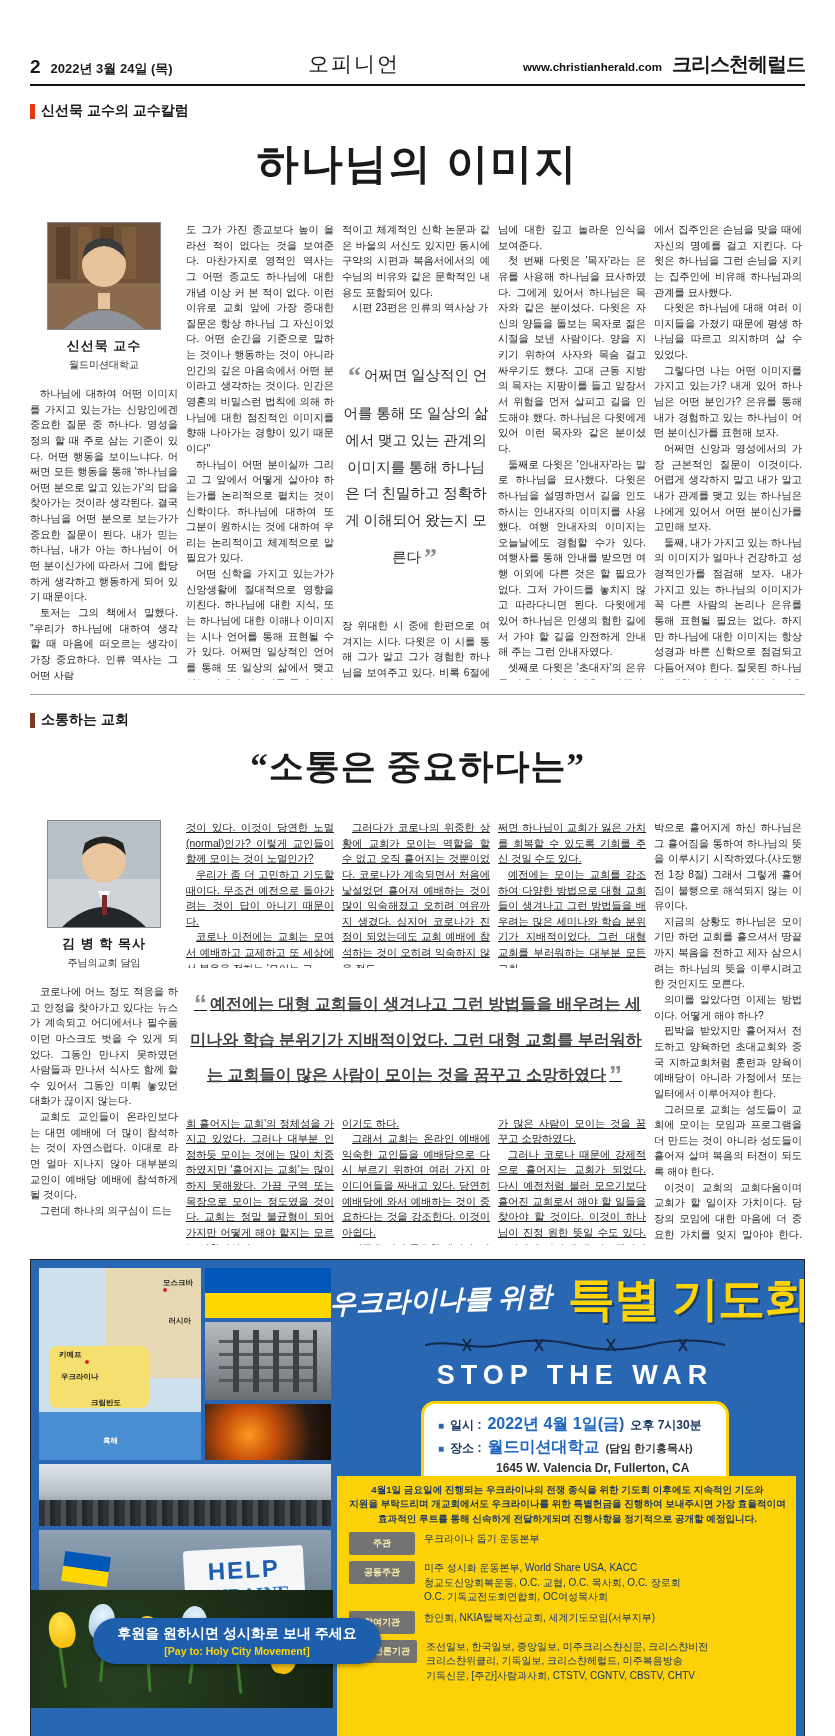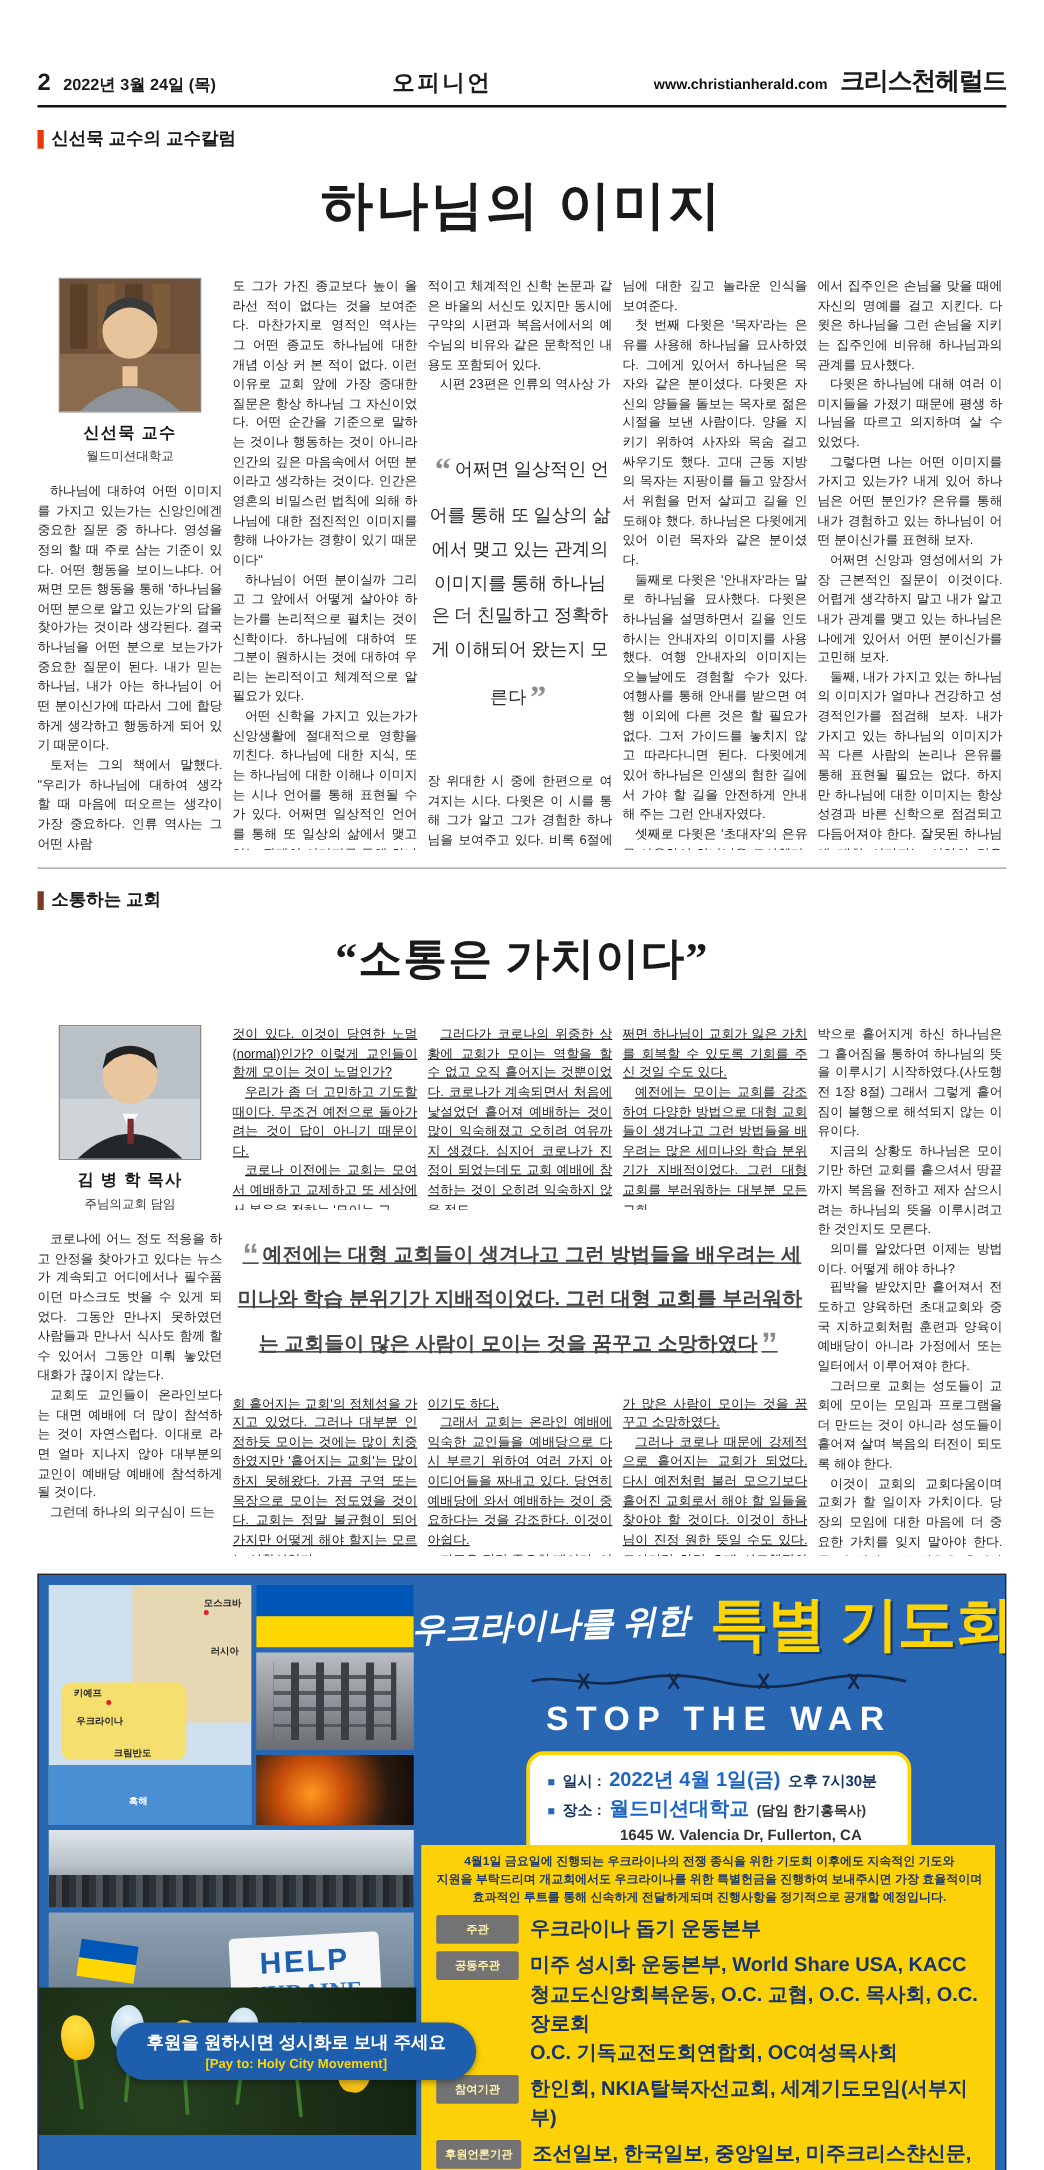--- a/index.html
+++ b/index.html
@@ -5,21 +5,21 @@
   html,body{margin:0;padding:0;background:#ffffff;}
   .page{position:relative;width:835px;height:1736px;background:#fff;overflow:hidden;
         font-family:"Liberation Sans","DejaVu Sans",sans-serif;color:#1a1a1a;}
   .inner{position:absolute;left:30px;top:0;width:775px;}
 
   
   .hdr{display:flex;align-items:flex-end;justify-content:space-between;margin-top:56px;height:22px;}
   .hdr-left{display:flex;align-items:baseline;gap:10px;}
   .pageno{font-size:19px;font-weight:bold;}
   .hdate{font-size:13px;font-weight:bold;}
-  .hsection{font-size:18px;font-weight:bold;letter-spacing:2px;margin-left:12px;}
+  .hsection{font-size:21px;font-weight:normal;letter-spacing:2px;margin-left:12px;}
   .hdr-right{display:flex;align-items:baseline;gap:10px;}
   .hsite{font-size:11.5px;font-weight:bold;color:#111;}
   .hmast{font-size:20px;font-weight:900;letter-spacing:-1px;}
   .hrule{border-top:2px solid #111;margin-top:6px;}
 
   
   .kicker{display:flex;align-items:center;gap:6px;margin-top:16px;}
   .kbar{width:5px;height:15px;background:#e8380d;}
   .kbar.brown{background:#7a3b22;}
   .ktext{font-size:14px;font-weight:bold;}
@@ -106,21 +106,21 @@
   .bigblue{color:#1f66c0;font-size:16px;font-weight:900;}
   .paren{color:#333;font-size:11px;font-weight:bold;}
   .addr{font-size:12px;color:#333;font-weight:bold;margin:3px 0 0 58px;}
 
   .yellowpanel{position:absolute;left:306px;top:216px;right:8px;bottom:28px;background:#fdd108;
                padding:7px 10px 4px 12px;box-sizing:border-box;z-index:3;}
   .notice{font-size:9.6px;line-height:1.5;color:#203a68;text-align:center;font-weight:bold;}
   .orgrow{display:flex;gap:9px;margin-top:6px;align-items:flex-start;}
   .badge{flex:0 0 auto;min-width:52px;text-align:center;background:#737373;color:#fff3ae;
          font-size:9px;font-weight:bold;padding:5px 7px;border-radius:2px;}
-  .orgtext{font-size:16px;font-weight:bold;color:#16356e;line-height:1.45;white-space:pre-line;}
+  .orgtext{font-size:10px;font-weight:normal;color:#16356e;line-height:1.45;white-space:pre-line;}
   .donate{position:absolute;left:62px;top:358px;width:288px;z-index:6;background:#1d5fad;
           border-radius:30px;text-align:center;padding:7px 6px;box-sizing:border-box;
           box-shadow:0 2px 5px rgba(0,0,0,.35);}
   .donate .d1{color:#fff;font-size:14px;font-weight:900;}
   .donate .d2{color:#ffd400;font-size:10.5px;font-weight:bold;margin-top:2px;}
   .contactrow{position:absolute;left:330px;right:10px;bottom:6px;display:flex;align-items:center;gap:12px;z-index:5;}
   .cbadge{background:#ffffff;color:#1c3668;font-size:10.5px;font-weight:bold;padding:3px 16px;}
   .ctext{color:#fff;font-size:13px;font-weight:bold;white-space:nowrap;}
 </style>
 </head>
@@ -212,21 +212,21 @@
       </div>
     </section>
 
     <div class="divider"></div>
 
     <section>
       <div class="kicker">
         <span class="kbar brown"></span>
         <span class="ktext">소통하는 교회</span>
       </div>
-      <h1 class="title2">“소통은 가치이다”</h1>
+      <h1 class="title2">“소통은 중요하다는”</h1>
       <div class="cols a2cols">
         <div class="col">
           <figure>
             <svg class="photo" viewBox="0 0 112 106">
               <rect width="112" height="106" fill="#cfd4d8"></rect>
               <rect x="0" y="0" width="112" height="58" fill="#b9c0c6"></rect>
               <circle cx="56" cy="40" r="22" fill="#eac69e"></circle>
               <path d="M34 34 q22 -24 44 0 l-3 -12 q-19 -13 -38 0 z" fill="#222"></path>
               <path d="M14 106 q42 -40 84 0 z" fill="#23272c"></path>
               <path d="M50 70 l6 14 l6 -14 z" fill="#fff"></path>

